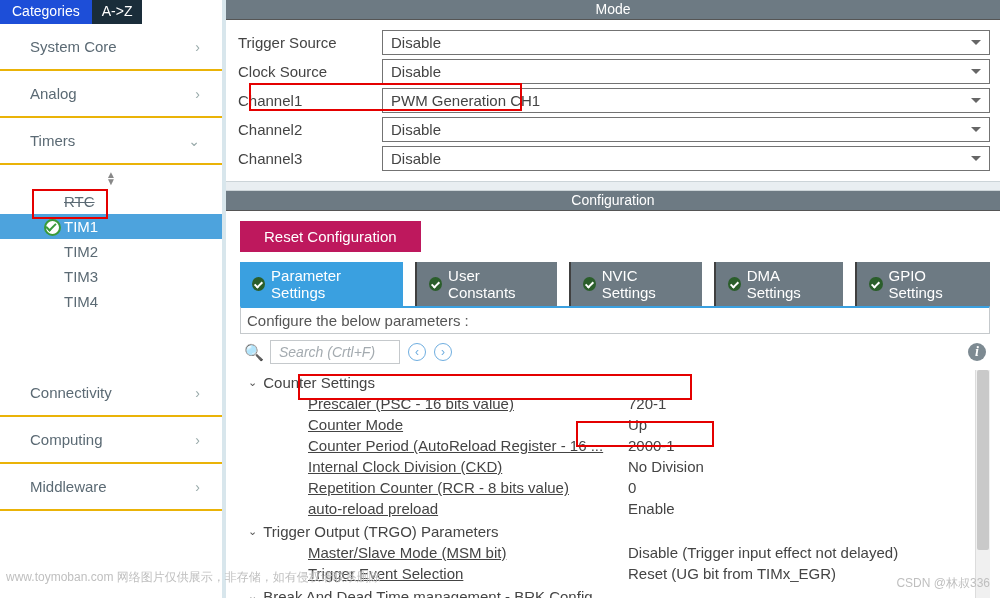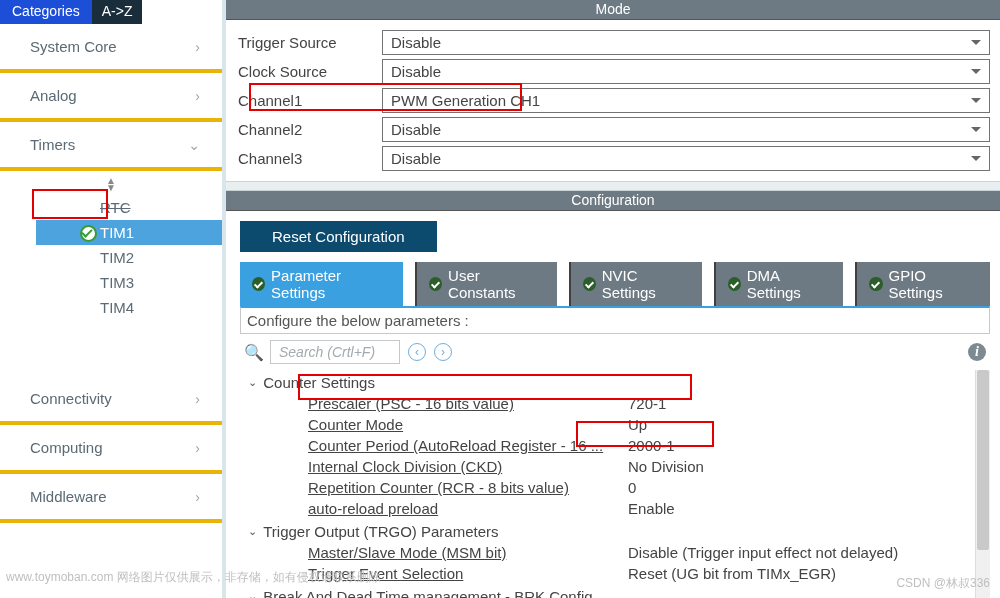--- a/index.html
+++ b/index.html
@@ -2,41 +2,41 @@
 <html><head>
 <meta charset="utf-8">
 <style>
 * { box-sizing: border-box; margin: 0; padding: 0; font-family: Arial, Helvetica, sans-serif; }
 body { font-size: 14px; color: #444; background: #fff; width: 1000px; height: 598px; overflow: hidden; position: relative; }
 .app { display: flex; height: 100%; }
 .sidebar { width: 226px; border-right: 4px solid #d8e6ec; background: #fff; }
 .side-tabs { display: flex; height: 24px; }
 .tab-a { background: #1d4ed8; color: #fff; padding: 3px 12px; font-size: 14px; }
 .tab-b { background: #1a2d3a; color: #fff; padding: 3px 10px; font-size: 14px; }
-.cat-item { display: flex; justify-content: space-between; align-items: center; padding: 14px 22px 14px 30px; border-bottom: 4px solid #eab308; cursor: pointer; color: #5b6a74; font-size: 15px; }
+.cat-item { display: flex; justify-content: space-between; align-items: center; padding: 14px 22px 14px 30px; border-bottom: 2px solid #eab308; cursor: pointer; color: #5b6a74; font-size: 15px; }
 .cat-item .chev { color: #9aa; font-size: 14px; }
 .sub-list { padding: 4px 0 8px 0; }
 .updown { text-align: center; color: #888; font-size: 10px; line-height: 8px; padding: 2px 0 4px; }
 .updown div { line-height: 7px; }
-.sub-item { padding: 4px 10px 4px 64px; color: #5b6a74; font-size: 15px; cursor: pointer; position: relative; margin-left: 36px; }
+.sub-item { padding: 4px 10px 4px 64px; color: #5b6a74; font-size: 15px; cursor: pointer; position: relative; }
 .sub-item.sel { background: #4da3dd; color: #fff; }
 .sub-item.sel::before { content: ""; position: absolute; left: 44px; top: 5px; width: 13px; height: 13px; border: 2px solid #3a9a3a; border-radius: 50%; background: #fff; }
 .sub-item.sel::after { content: ""; position: absolute; left: 48px; top: 7px; width: 4px; height: 8px; border: solid #3a9a3a; border-width: 0 2px 2px 0; transform: rotate(45deg); }
 .strike { text-decoration: line-through; }
 .divider-blank { height: 48px; }
 .main { flex: 1; display: flex; flex-direction: column; }
 .panel-head { background: #6d7a83; color: #fff; text-align: center; padding: 1px 0 2px; font-size: 14px; border-bottom: 1px solid #555; }
 .mode-body { padding: 6px 10px 6px 12px; }
 .mrow { display: flex; align-items: center; margin: 4px 0; gap: 36px; }
 .mrow label { width: 108px; color: #444; font-size: 15px; }
 .msel { flex: 1; border: 1px solid #737373; background: #fff; padding: 3px 8px; color: #444; font-size: 15px; position: relative; }
 .msel::after { content: ""; position: absolute; right: 8px; top: 9px; border: 5px solid transparent; border-top-color: #666; }
 .gap { height: 10px; background: #e9eef1; border-top: 1px solid #ccd4d8; border-bottom: 1px solid #ccd4d8; }
 .cfg-body { padding: 10px 10px 0 14px; position: relative; flex: 1; overflow: hidden; }
-.reset-btn { background: #0c4a6e; color: #fff; border: none; padding: 7px 32px; font-size: 15px; margin-bottom: 10px; cursor: pointer; }
+.reset-btn { background: #be185d; color: #fff; border: none; padding: 7px 24px; font-size: 15px; margin-bottom: 10px; cursor: pointer; }
 .cfg-tabs { display: flex; gap: 12px; }
 .ctab { padding: 5px 12px; font-size: 15px; color: #fff; display: flex; align-items: center; gap: 6px; cursor: pointer; }
 .ctab.active { background: #3aa0e0; }
 .ctab.inactive { background: #6d7a83; border-left: 2px solid #404040; }
 .ctick { width: 14px; height: 14px; border-radius: 50%; background: #2b5e2b; display: inline-flex; align-items: center; justify-content: center; }
 .ctick::after { content: ""; width: 3px; height: 6px; border: solid #fff; border-width: 0 2px 2px 0; transform: rotate(45deg); margin-bottom: 1px; }
 .cfg-hint { border: 1px solid #c5c9cc; border-top: 2px solid #3aa0e0; padding: 4px 6px; color: #555; font-size: 15px; }
 .tool-row { display: flex; align-items: center; gap: 8px; padding: 6px 4px; }
 .tool-icon { color: #6b7c86; font-size: 16px; width: 18px; text-align: center; cursor: pointer; }
 .search-box { border: 1px solid #c5c9cc; padding: 3px 8px; color: #a4abb0; font-style: italic; font-size: 14px; width: 130px; }

